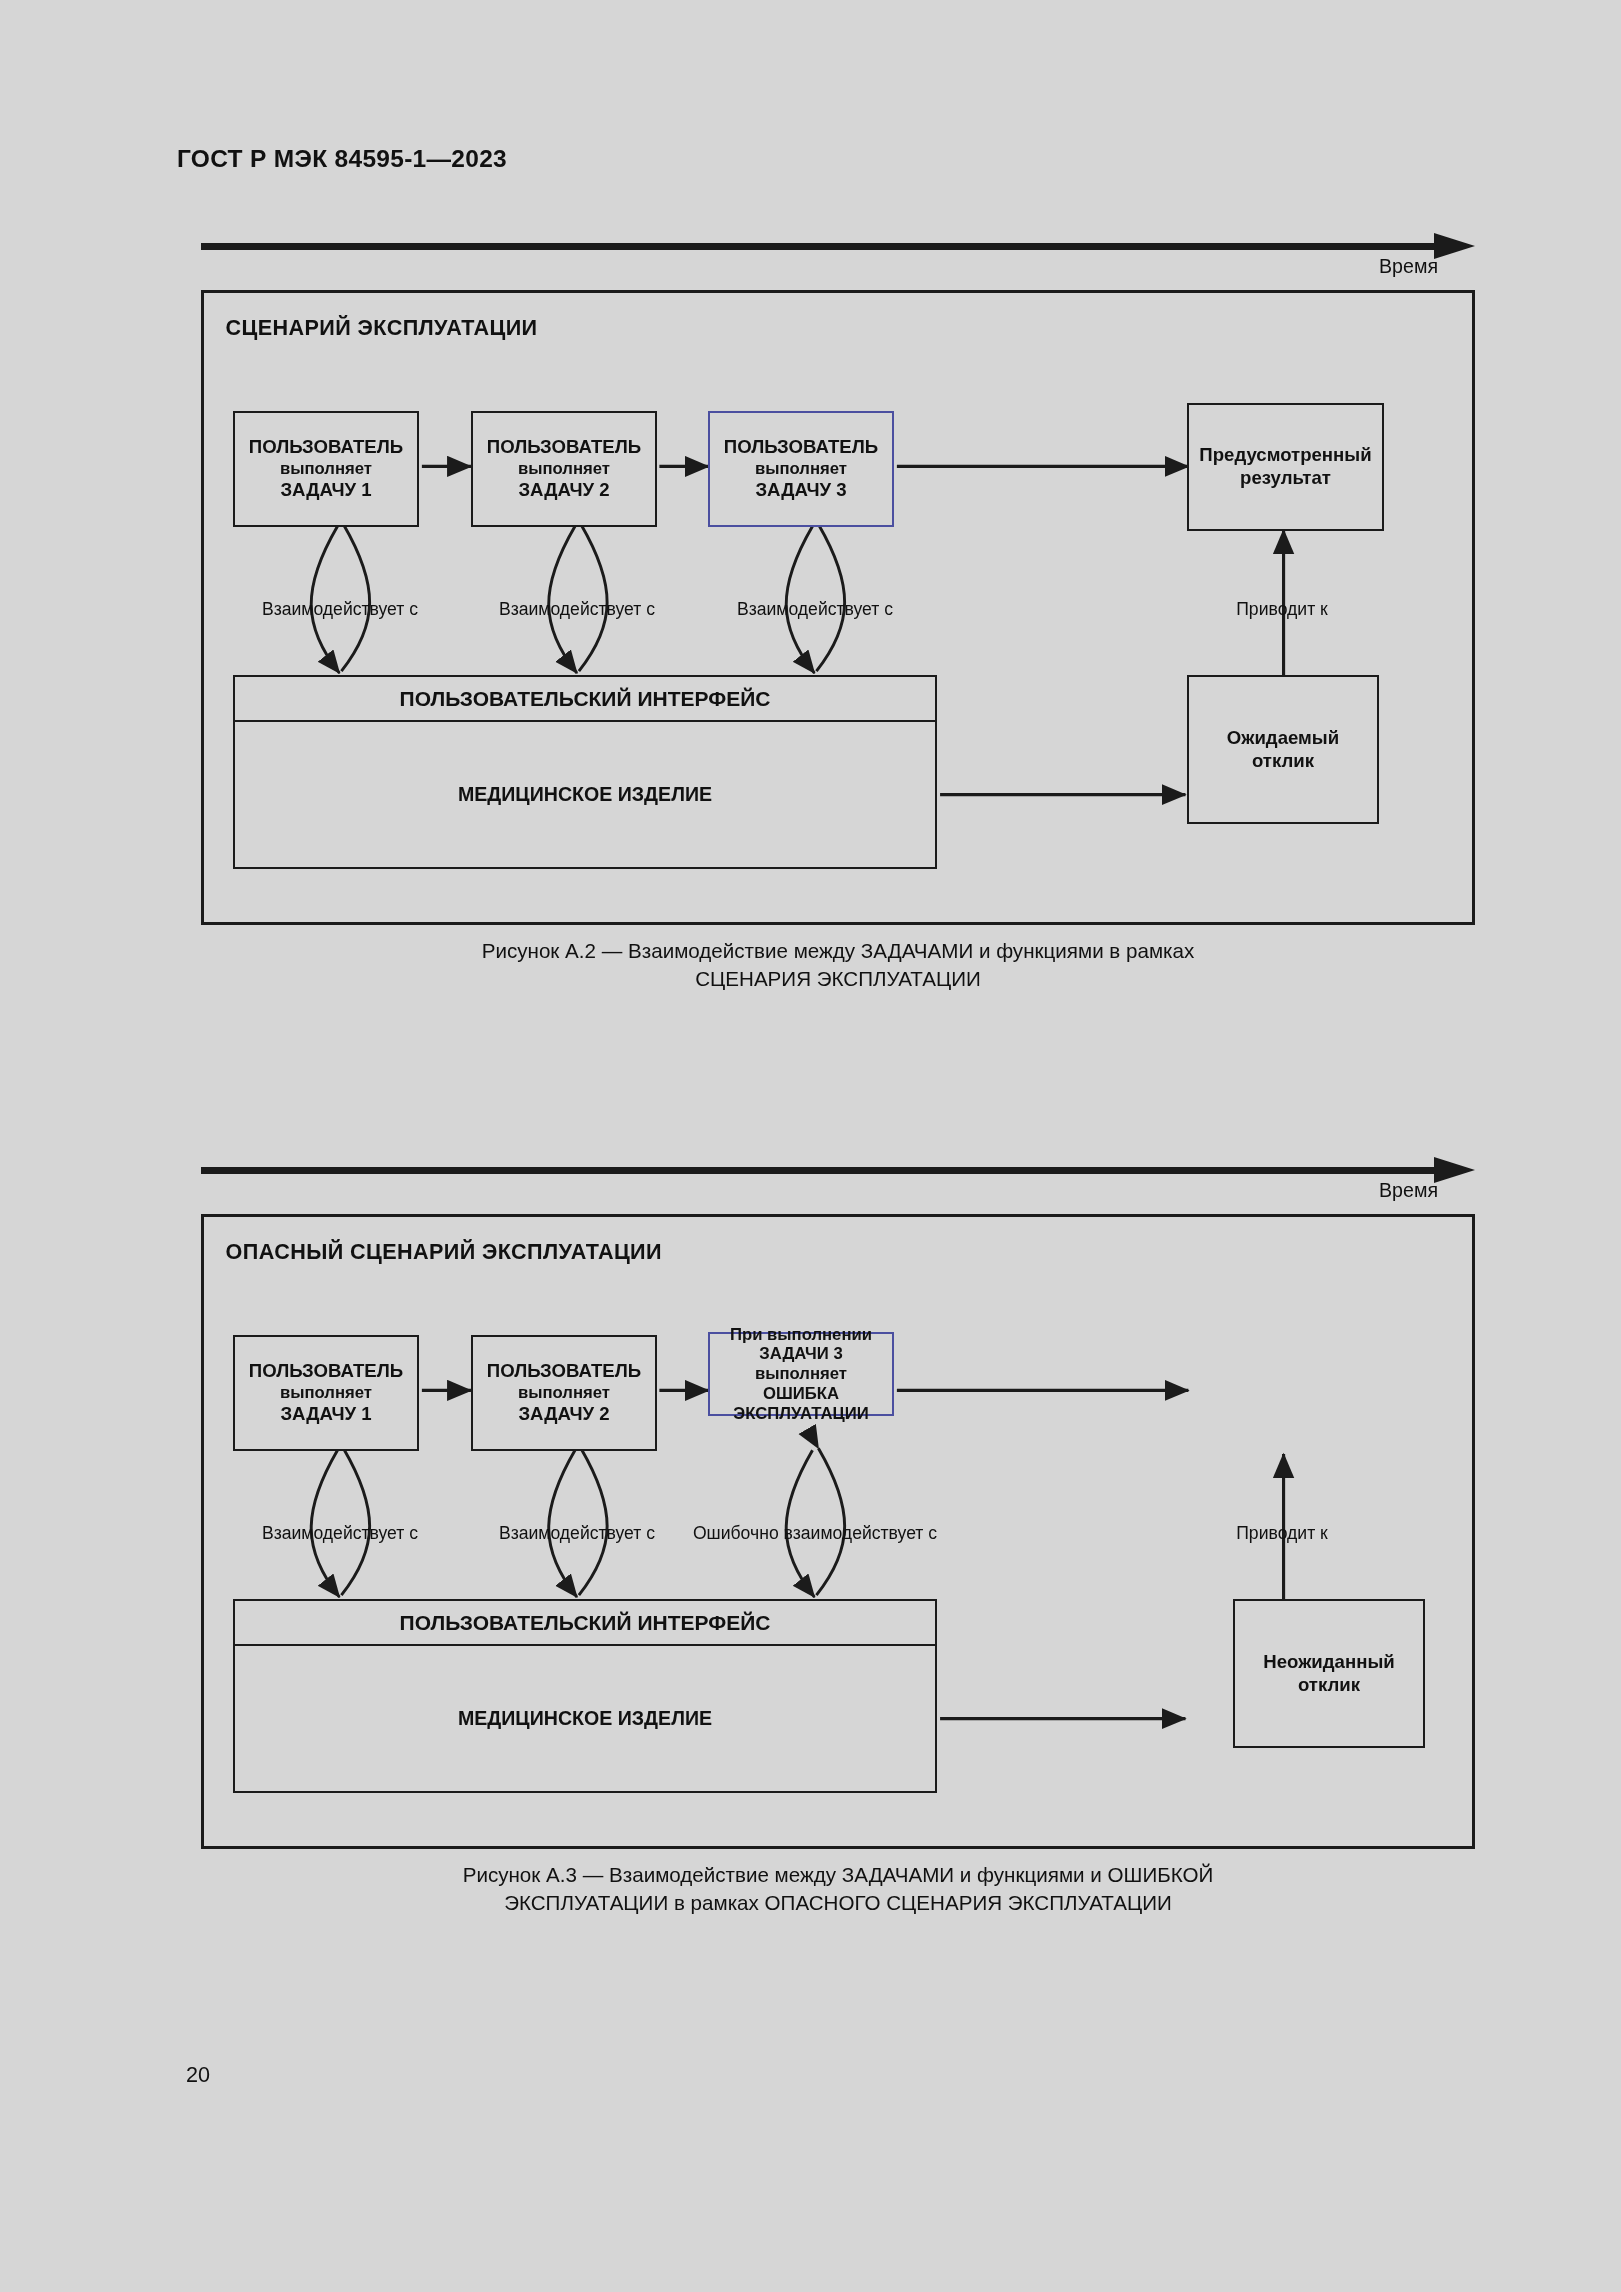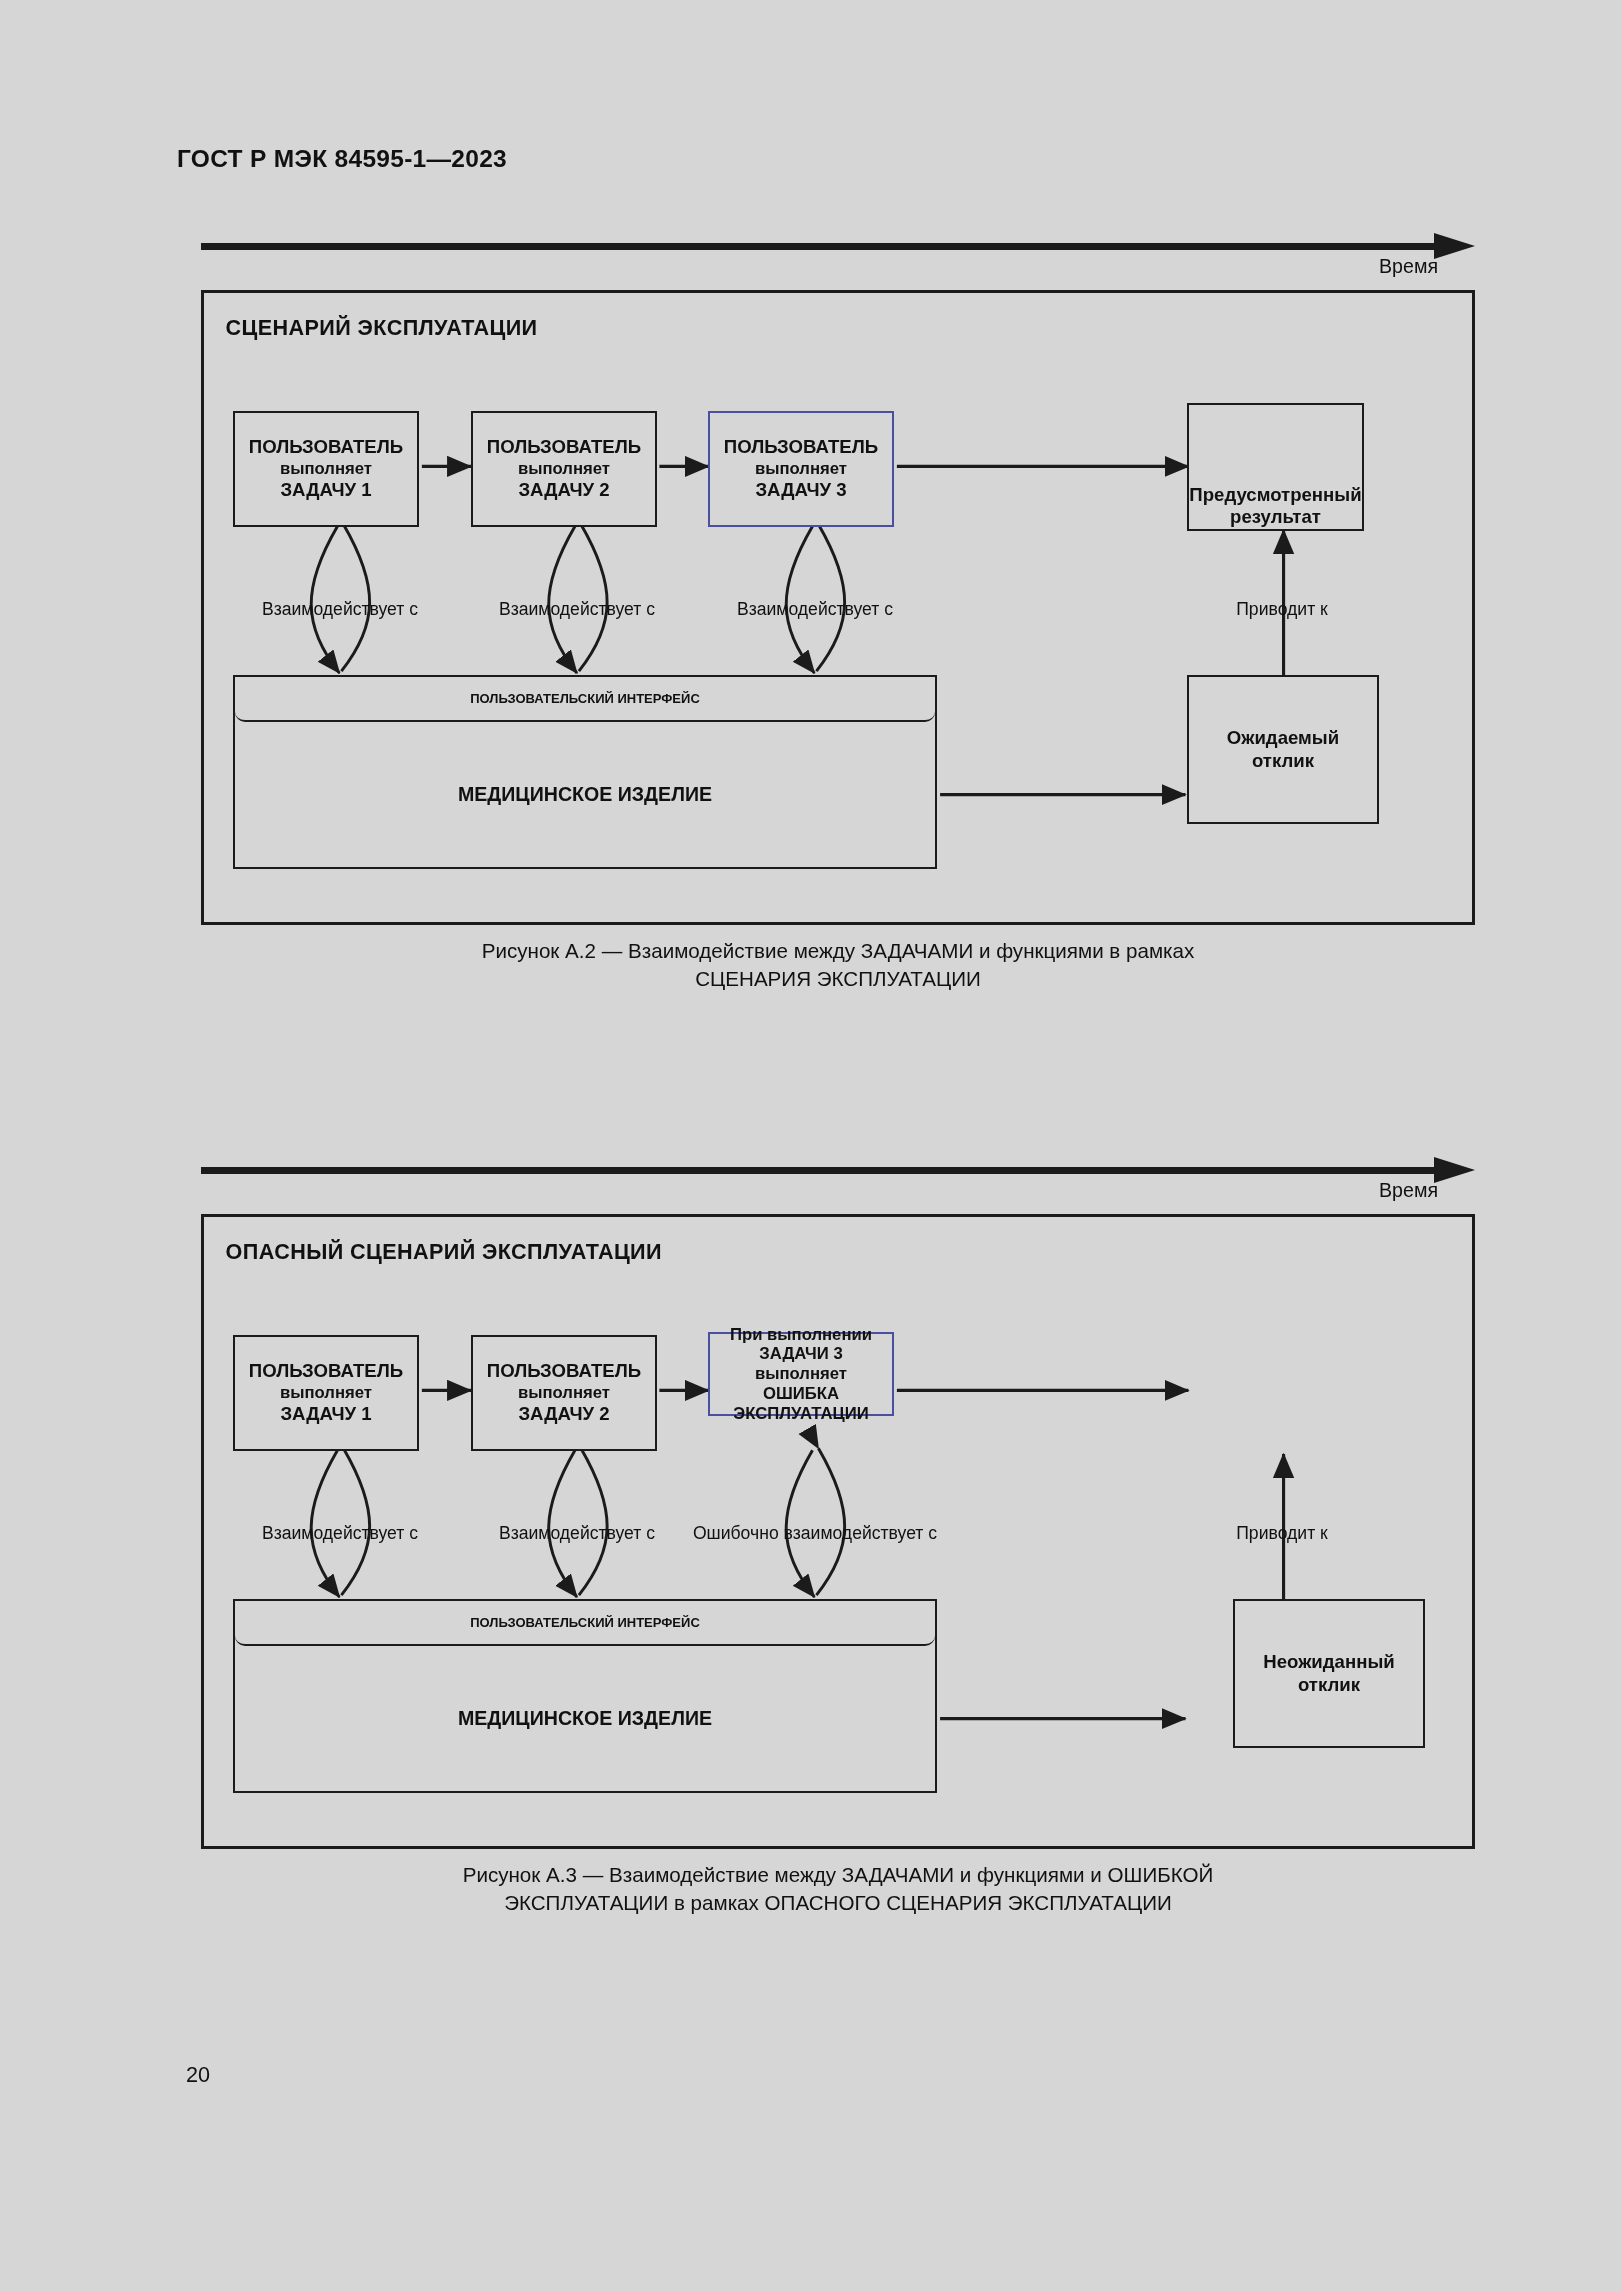--- a/index.html
+++ b/index.html
@@ -110,25 +110,24 @@
 
   .err-box {
     width: 186px;
     height: 84px;
     font-size: 16.7px;
     font-weight: bold;
     line-height: 1.18;
   }
 
   .outcome-box {
-    width: 177px;
+    width: 197px;
     height: 128px;
     font-size: 18.6px;
     font-weight: bold;
-    align-items: flex-end;
   }
   .outcome-box.single { font-size: 18.6px; }
 
   .response-box {
     width: 192px;
     height: 149px;
     font-size: 18.6px;
     font-weight: bold;
   }
 
@@ -141,23 +140,22 @@
     border: 2.9px solid #1b1b1b;
     box-sizing: border-box;
     background: #d6d6d6;
   }
   .device-ui {
     height: 43px;
     border-bottom: 2.9px solid #1b1b1b;
     display: flex;
     align-items: center;
     justify-content: center;
-    font-size: 13px;
-    font-weight: bold;
-    border-radius: 10px;
+    font-size: 21px;
+    font-weight: bold;
   }
   .device-body {
     height: 145px;
     display: flex;
     align-items: center;
     justify-content: center;
     font-size: 19.6px;
     font-weight: bold;
   }
 

